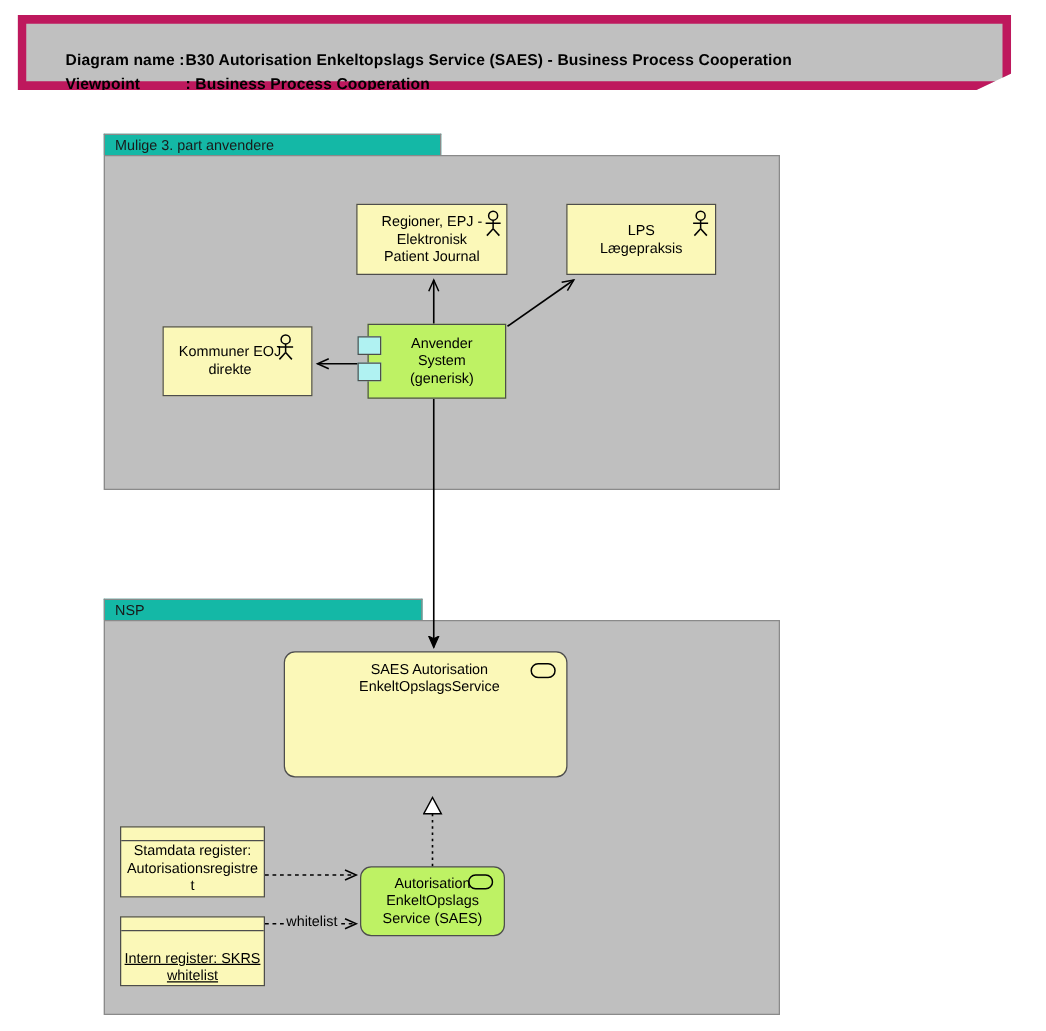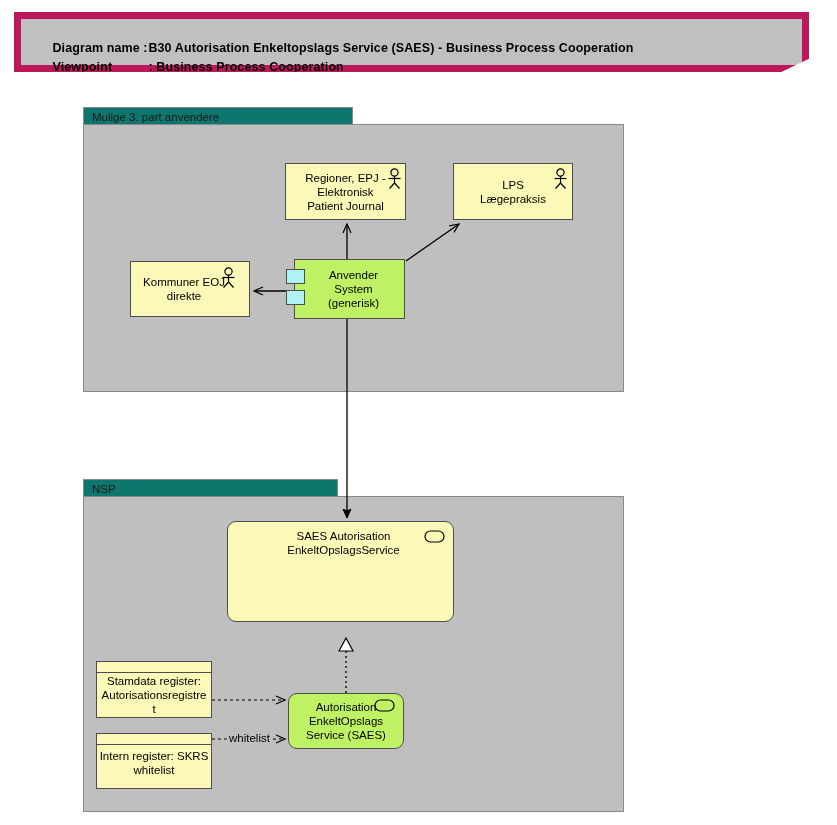--- a/index.html
+++ b/index.html
@@ -45,21 +45,21 @@
   #title-line-2 { top: 27px; }
   .tl-label { display: inline-block; width: 96px; }
 
   
   .group {
     background: #bfbfbf;
     border: 1px solid #8a8a8a;
     z-index: 1;
   }
   .group-tab {
-    background: #0f766e;
+    background: #14b8a6;
     border: 1px solid #8a8a8a;
     border-bottom: none;
     z-index: 3;
   }
   .group-tab-label {
     position: absolute;
     left: 8px; top: 3px;
     font-size: 11.5px;
     color: #1a1a1a;
     white-space: nowrap;
@@ -255,21 +255,21 @@
     </svg>
   </div>
 
   <div class="abs node yellow" id="node-stamdata" style="align-items:flex-start; padding-top:12px;">
     <span class="node-label" style="padding:0 2px;">Stamdata register:
 Autorisationsregistre
 t</span>
     <span class="dataobj-line" style="top:10px;"></span>
   </div>
 
-  <div class="abs node yellow" id="node-intern" style="align-items:flex-start; padding-top:15px;">
+  <div class="abs node yellow" id="node-intern" style="align-items:flex-end; padding-top:15px;text-decoration:underline;">
     <span class="node-label" style="padding:0 2px;">Intern register: SKRS
 whitelist</span>
     <span class="dataobj-line" style="top:10px;"></span>
   </div>
 
   <div class="abs node cyan rounded" id="node-aeos">
     <span class="node-label" style="padding-right:6px;">Autorisation
 EnkeltOpslags
 Service (SAES)</span>
     <svg class="svc-icon" style="left:85px; top:5px;" width="21" height="13" viewBox="0 0 21 13">

